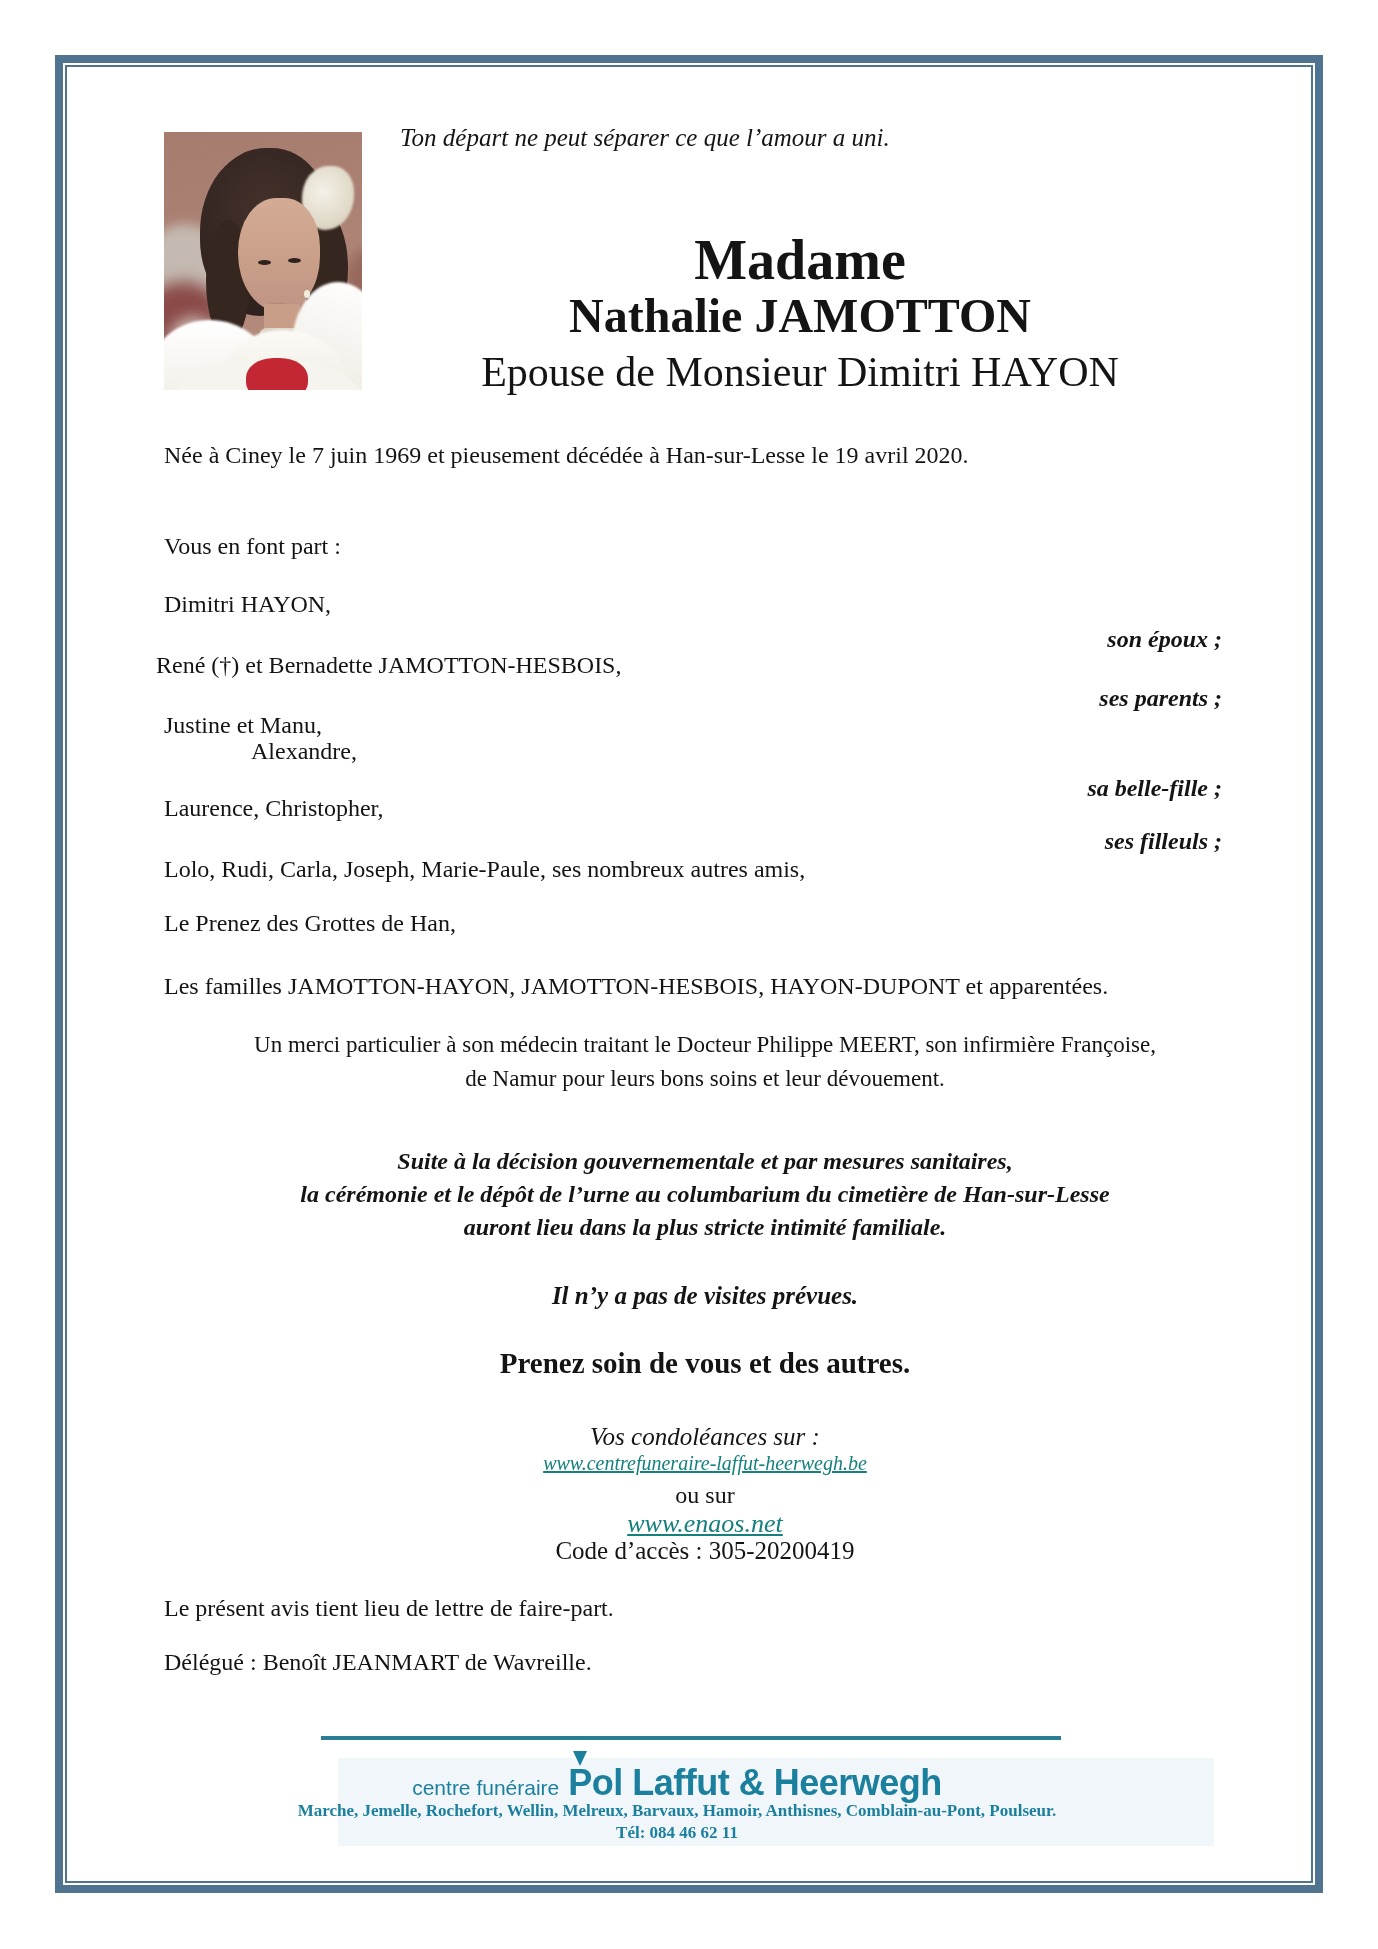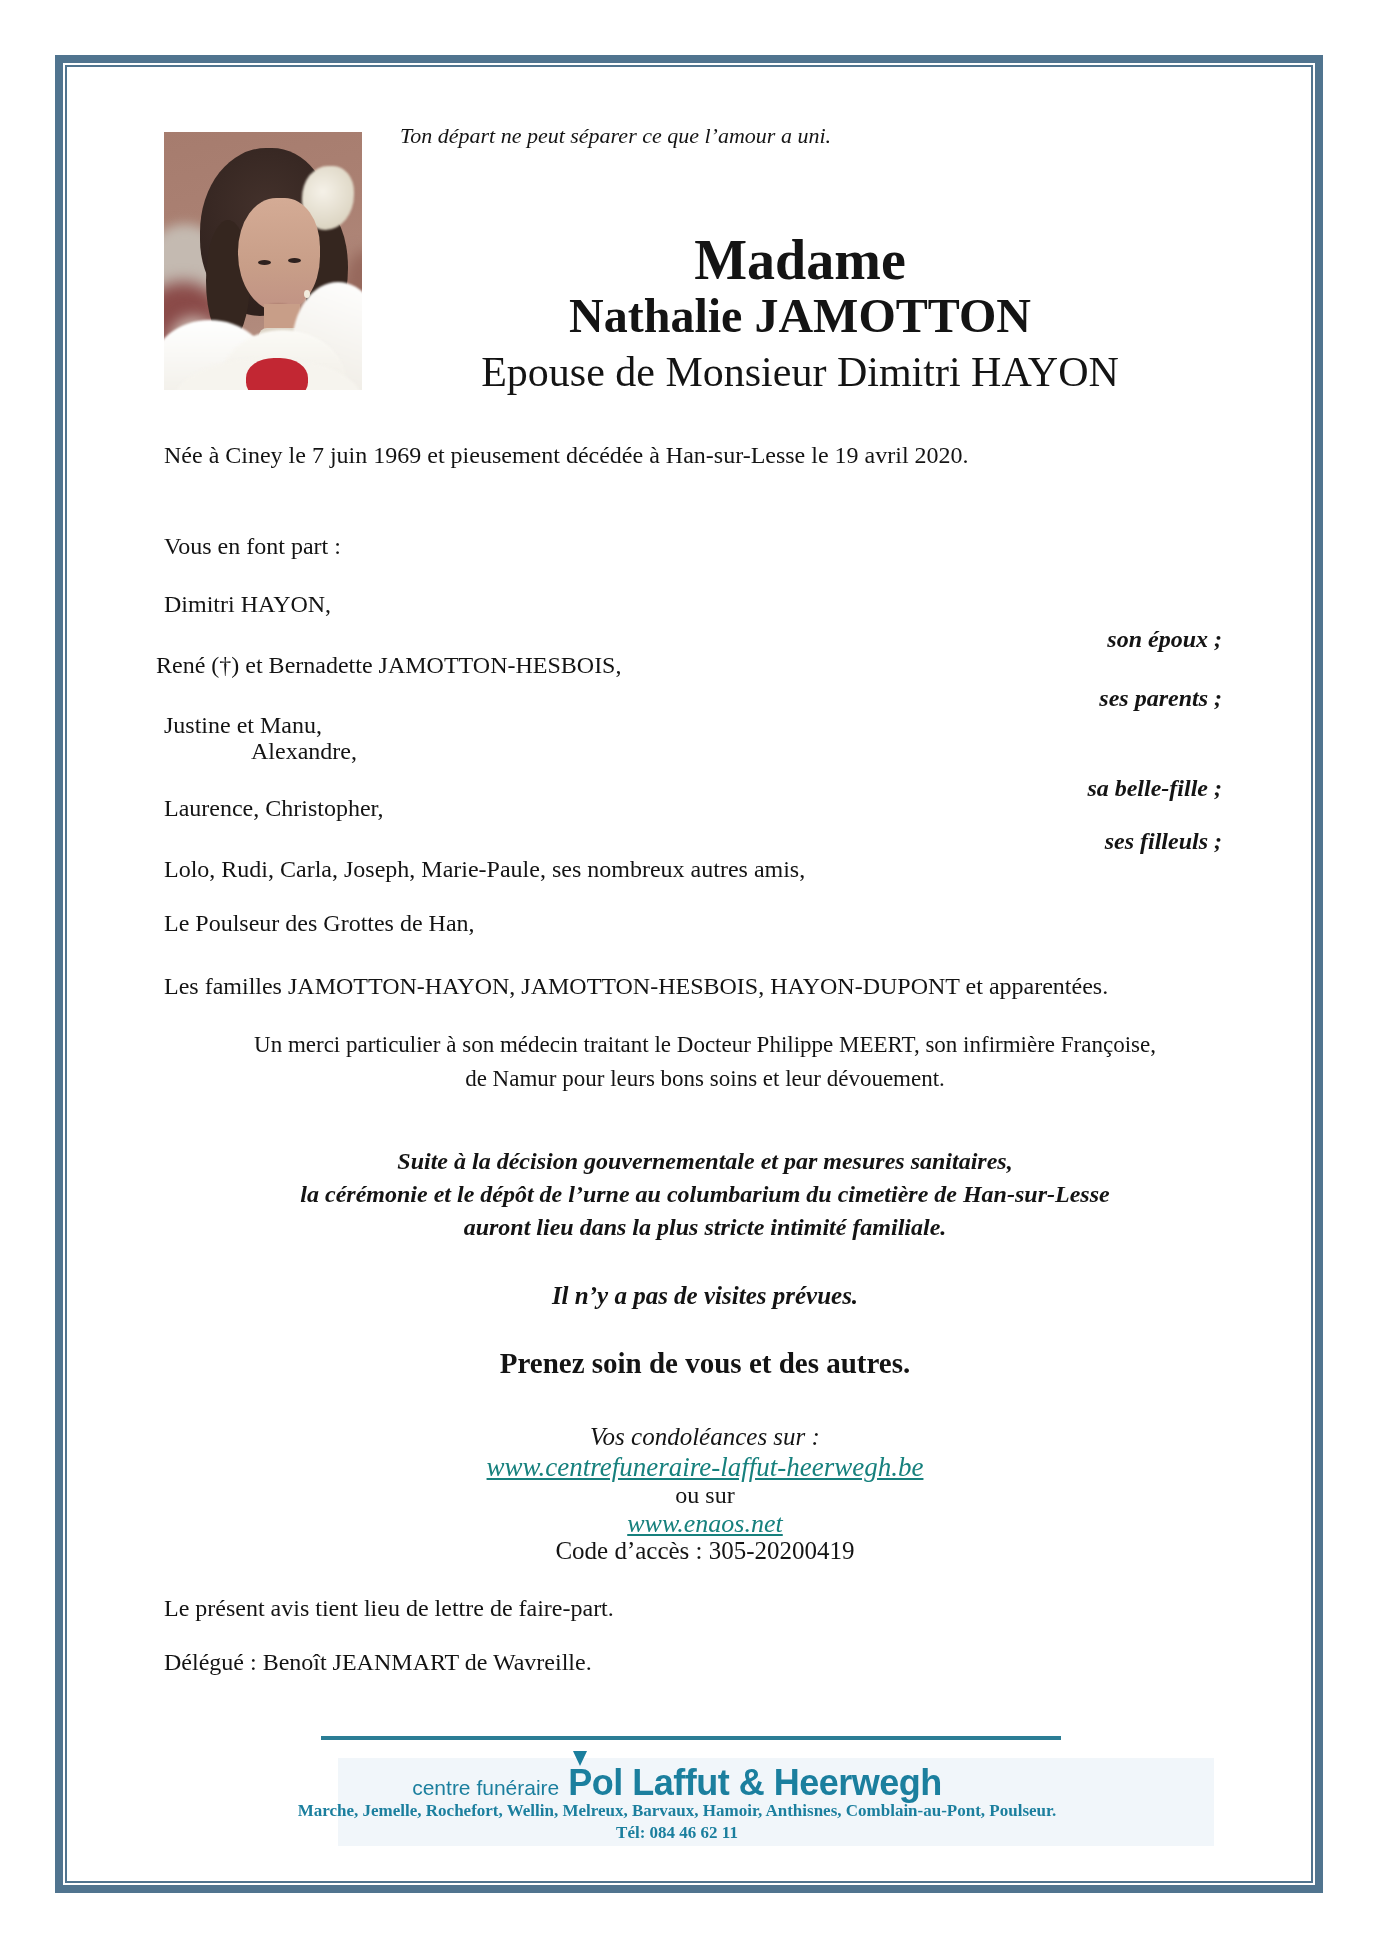--- a/index.html
+++ b/index.html
@@ -16,21 +16,21 @@
   
   .t{font-size:24px;line-height:1.18;white-space:nowrap;}
   .ctr{text-align:center;}
   .rgt{text-align:right;}
   .bi{font-weight:bold;font-style:italic;}
   .b{font-weight:bold;}
   .i{font-style:italic;}
   .col{left:176px;width:1058px;}
   .link{color:#16807d;font-style:italic;text-decoration:underline;cursor:pointer;}
 
-  .quote{left:400px;width:822px;top:123px;font-size:22px;font-style:italic;}
+  .quote{left:400px;width:822px;top:123px;font-size:25px;font-style:italic;}
 
   .title1{left:380px;width:840px;top:230px;font-size:56px;font-weight:bold;line-height:1.1;}
   .title2{left:380px;width:840px;top:290px;font-size:48px;font-weight:bold;line-height:1.1;}
   .subtitle{left:380px;width:840px;top:349px;font-size:42px;line-height:1.1;}
 
   .thanks{line-height:34px;font-size:23px;}
   .cerem{line-height:33px;font-size:24px;}
 
   
   .divider{left:321px;top:1736px;width:740px;height:4px;background:#2b7d95;}
@@ -128,40 +128,40 @@
   <div class="abs t" style="left:164px;top:590px;">Dimitri HAYON,</div>
   <div class="abs t bi rgt" style="left:164px;width:1058px;top:625px;">son époux ;</div>
   <div class="abs t" style="left:156px;top:651px;">René (†) et Bernadette JAMOTTON-HESBOIS,</div>
   <div class="abs t bi rgt" style="left:164px;width:1058px;top:684px;">ses parents ;</div>
   <div class="abs t" style="left:164px;top:711px;">Justine et Manu,</div>
   <div class="abs t" style="left:251px;top:737px;">Alexandre,</div>
   <div class="abs t bi rgt" style="left:164px;width:1058px;top:774px;">sa belle-fille ;</div>
   <div class="abs t" style="left:164px;top:794px;">Laurence, Christopher,</div>
   <div class="abs t bi rgt" style="left:164px;width:1058px;top:827px;">ses filleuls ;</div>
   <div class="abs t" style="left:164px;top:855px;">Lolo, Rudi, Carla, Joseph, Marie-Paule, ses nombreux autres amis,</div>
-  <div class="abs t" style="left:164px;top:909px;">Le Poulseur des Grottes de Han,</div>
+  <div class="abs t" style="left:164px;top:909px;">Le Prenez des Grottes de Han,</div>
   <div class="abs t" style="left:164px;top:972px;">Les familles JAMOTTON-HAYON, JAMOTTON-HESBOIS, HAYON-DUPONT et apparentées.</div>
 
   <div class="abs col ctr thanks" style="top:1028px;">
     <div>Un merci particulier à son médecin traitant le Docteur Philippe MEERT, son infirmière Françoise,</div>
     <div>de Namur pour leurs bons soins et leur dévouement.</div>
   </div>
 
   <div class="abs col ctr cerem bi" style="top:1145px;">
     <div>Suite à la décision gouvernementale et par mesures sanitaires,</div>
     <div>la cérémonie et le dépôt de l’urne au columbarium du cimetière de Han-sur-Lesse</div>
     <div>auront lieu dans la plus stricte intimité familiale.</div>
   </div>
 
   <div class="abs col ctr t bi" style="top:1281px;font-size:25px;">Il n’y a pas de visites prévues.</div>
 
   <div class="abs col ctr t b" style="top:1346px;font-size:29px;">Prenez soin de vous et des autres.</div>
 
   <div class="abs col ctr t i" style="top:1422px;font-size:25px;">Vos condoléances sur :</div>
-  <div class="abs col ctr t" style="top:1452px;font-size:27px;">
+  <div class="abs col ctr t" style="top:1452px;font-size:20px;">
     <span class="link">www.centrefuneraire-laffut-heerwegh.be</span>
   </div>
   <div class="abs col ctr t" style="top:1481px;">ou sur</div>
   <div class="abs col ctr t" style="top:1509px;font-size:26px;">
     <span class="link">www.enaos.net</span>
   </div>
   <div class="abs col ctr t" style="top:1536px;font-size:25px;">Code d’accès : 305-20200419</div>
 
   <div class="abs t" style="left:164px;top:1594px;">Le présent avis tient lieu de lettre de faire-part.</div>
   <div class="abs t" style="left:164px;top:1648px;">Délégué : Benoît JEANMART de Wavreille.</div>

